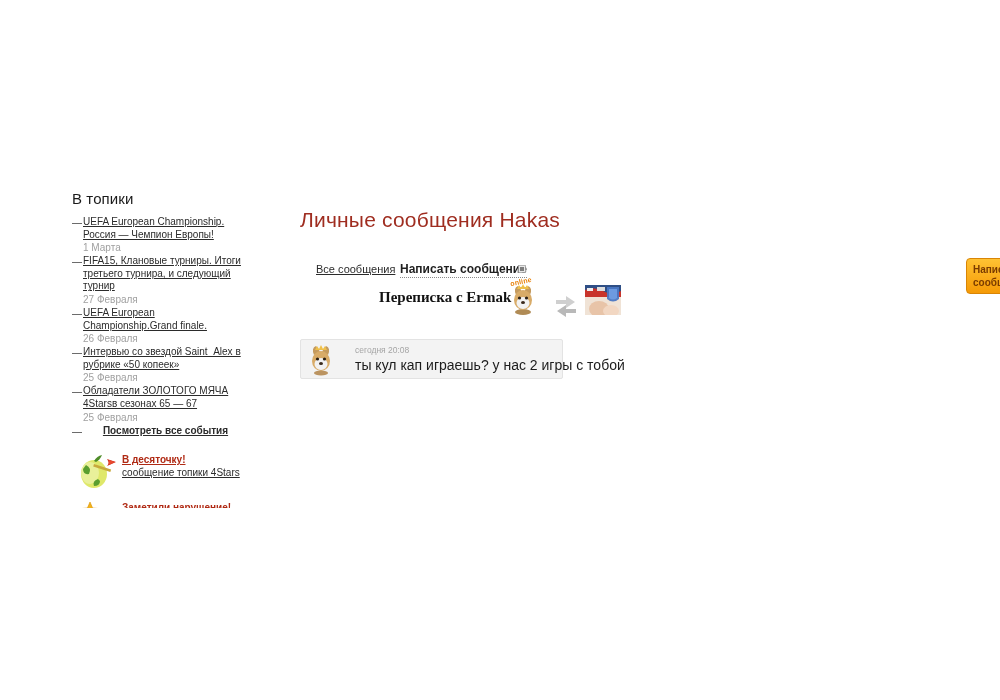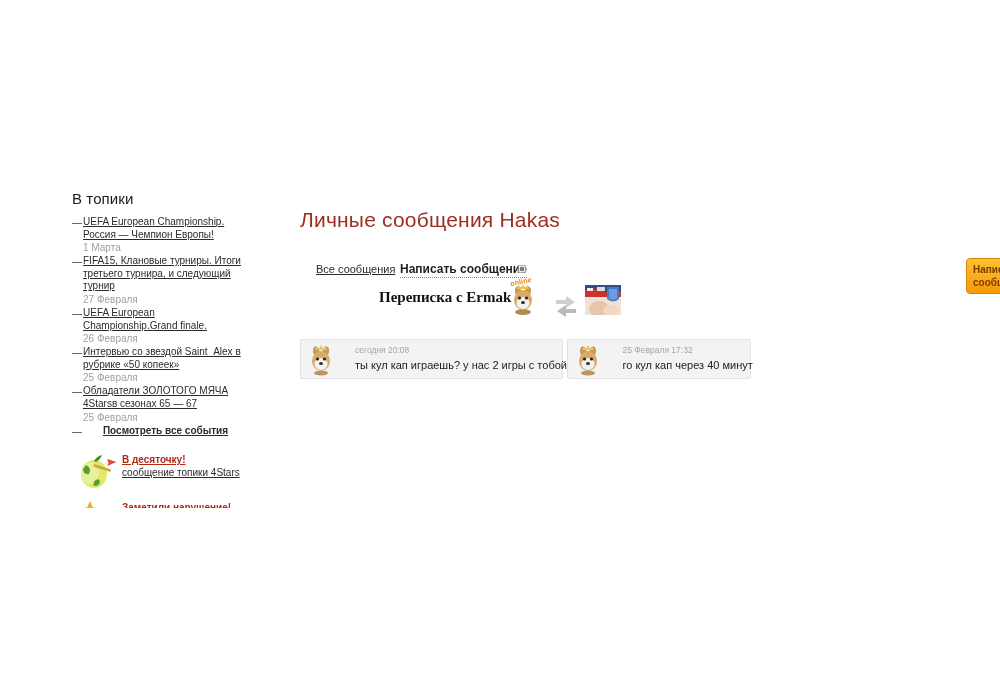--- a/index.html
+++ b/index.html
@@ -161,21 +161,21 @@
     position: absolute; left: 5px; top: 4px;
     width: 30px; height: 32px;
   }
   .msg-time {
     font-size: 8.5px;
     color: #a5a5a5;
     line-height: 11px;
     margin-bottom: 2px;
   }
   .msg-text {
-    font-size: 11px;
+    font-size: 14px;
     color: #1c1c1c;
     line-height: 14px;
     white-space: nowrap;
   }
 
   
   #side-tab {
     position: absolute;
     right: 0px; top: 258px;
     width: 34px; height: 36px;
@@ -322,35 +322,20 @@
           <circle cx="11.5" cy="15" r="1.6" fill="#2b2016"></circle>
           <circle cx="18.5" cy="15" r="1.6" fill="#2b2016"></circle>
           <ellipse cx="15" cy="19.5" rx="2" ry="1.5" fill="#3a2a1c"></ellipse>
           <path d="M9 6 l2 -4 l2 3 l2 -4 l2 4 l2 -3 l2 4 z" fill="#efc04a"></path>
           <ellipse cx="15" cy="29" rx="7" ry="2.5" fill="#bb9461"></ellipse>
         </svg>
         <div class="msg-time">сегодня 20:08</div>
         <div class="msg-text">ты кул кап играешь? у нас 2 игры с тобой</div>
       </div>
 
-      <div class="msg" style="width:184px;">
-        <svg class="msg-avatar" viewBox="0 0 30 32">
-          <path d="M8 11 q-3 -7 2 -9 q3 3 4 6 z" fill="#c49a5e"></path>
-          <path d="M22 11 q3 -7 -2 -9 q-3 3 -4 6 z" fill="#c49a5e"></path>
-          <ellipse cx="15" cy="17" rx="9" ry="10" fill="#d8ab68"></ellipse>
-          <ellipse cx="15" cy="20" rx="6.5" ry="6" fill="#f2f2f2"></ellipse>
-          <circle cx="11.5" cy="15" r="1.6" fill="#2b2016"></circle>
-          <circle cx="18.5" cy="15" r="1.6" fill="#2b2016"></circle>
-          <ellipse cx="15" cy="19.5" rx="2" ry="1.5" fill="#3a2a1c"></ellipse>
-          <path d="M9 6 l2 -4 l2 3 l2 -4 l2 4 l2 -3 l2 4 z" fill="#efc04a"></path>
-          <ellipse cx="15" cy="29" rx="7" ry="2.5" fill="#bb9461"></ellipse>
-        </svg>
-        <div class="msg-time">25 Февраля 17:32</div>
-        <div class="msg-text">го кул кап через 40 минут</div>
-      </div>
 
     </div>
   </div>
 
   <div id="side-tab">
     <div class="side-tab-inner">
       <div>Написать</div>
       <div>сообщение</div>
     </div>
   </div>

